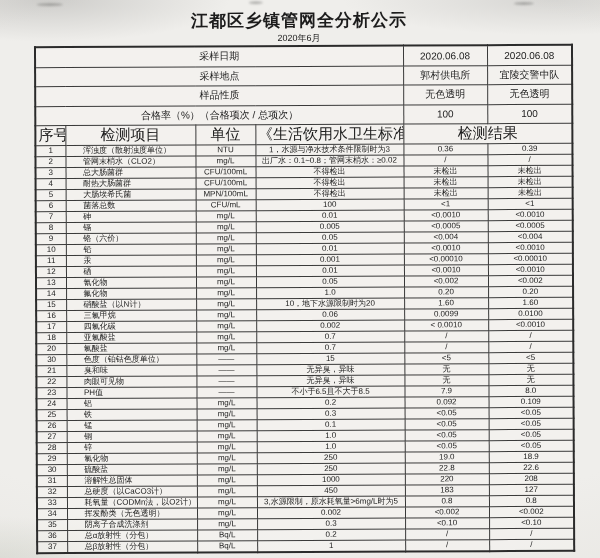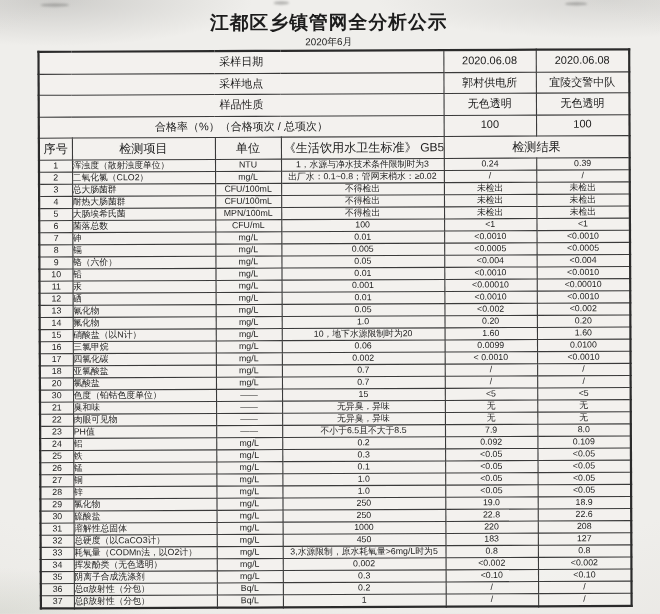--- a/index.html
+++ b/index.html
@@ -36,23 +36,23 @@
   }
   table.main td{
     border:1px solid #3a3a3a;
     padding:0 2px;
     text-align:center;vertical-align:middle;
     white-space:nowrap;overflow:hidden;
   }
   table.main{border:2px solid #2b2b2b;}
 
   tr.info-row td{height:18.5px;font-size:10px;}
-  tr.colhead-row td{height:19px;font-size:11px;}
+  tr.colhead-row td{height:19px;font-size:15px;}
   tr.data-row td{height:9.76px;line-height:10px;font-size:8px;}
-  tr.data-row td.col-item{text-align:left;padding-left:0;}
+  tr.data-row td.col-item{text-align:left;padding-left:17px;}
 </style>
 </head>
 <body>
 
 <div class="sheet">
   <div class="smudge s1"></div>
   <div class="smudge s2"></div>
   <div class="smudge s3"></div>
 
   <h1 class="doc-title">江都区乡镇管网全分析公示</h1>
@@ -100,27 +100,27 @@
         <td>《生活饮用水卫生标准》 GB5749</td>
         <td colspan="2">检测结果</td>
       </tr>
     </tbody>
     <tbody id="data-body">
   <tr class="data-row">
     <td class="col-no">1</td>
     <td class="col-item">浑浊度（散射浊度单位）</td>
     <td class="col-unit">NTU</td>
     <td class="col-standard">1，水源与净水技术条件限制时为3</td>
-    <td class="col-r1">0.24</td>
+    <td class="col-r1">0.36</td>
     <td class="col-r2">0.39</td>
   </tr>
 
   <tr class="data-row">
     <td class="col-no">2</td>
-    <td class="col-item">二氧化氯（CLO2）</td>
+    <td class="col-item">管网末梢水（CLO2）</td>
     <td class="col-unit">mg/L</td>
     <td class="col-standard">出厂水：0.1~0.8；管网末梢水：≥0.02</td>
     <td class="col-r1">/</td>
     <td class="col-r2">/</td>
   </tr>
 
   <tr class="data-row">
     <td class="col-no">3</td>
     <td class="col-item">总大肠菌群</td>
     <td class="col-unit">CFU/100mL</td>

